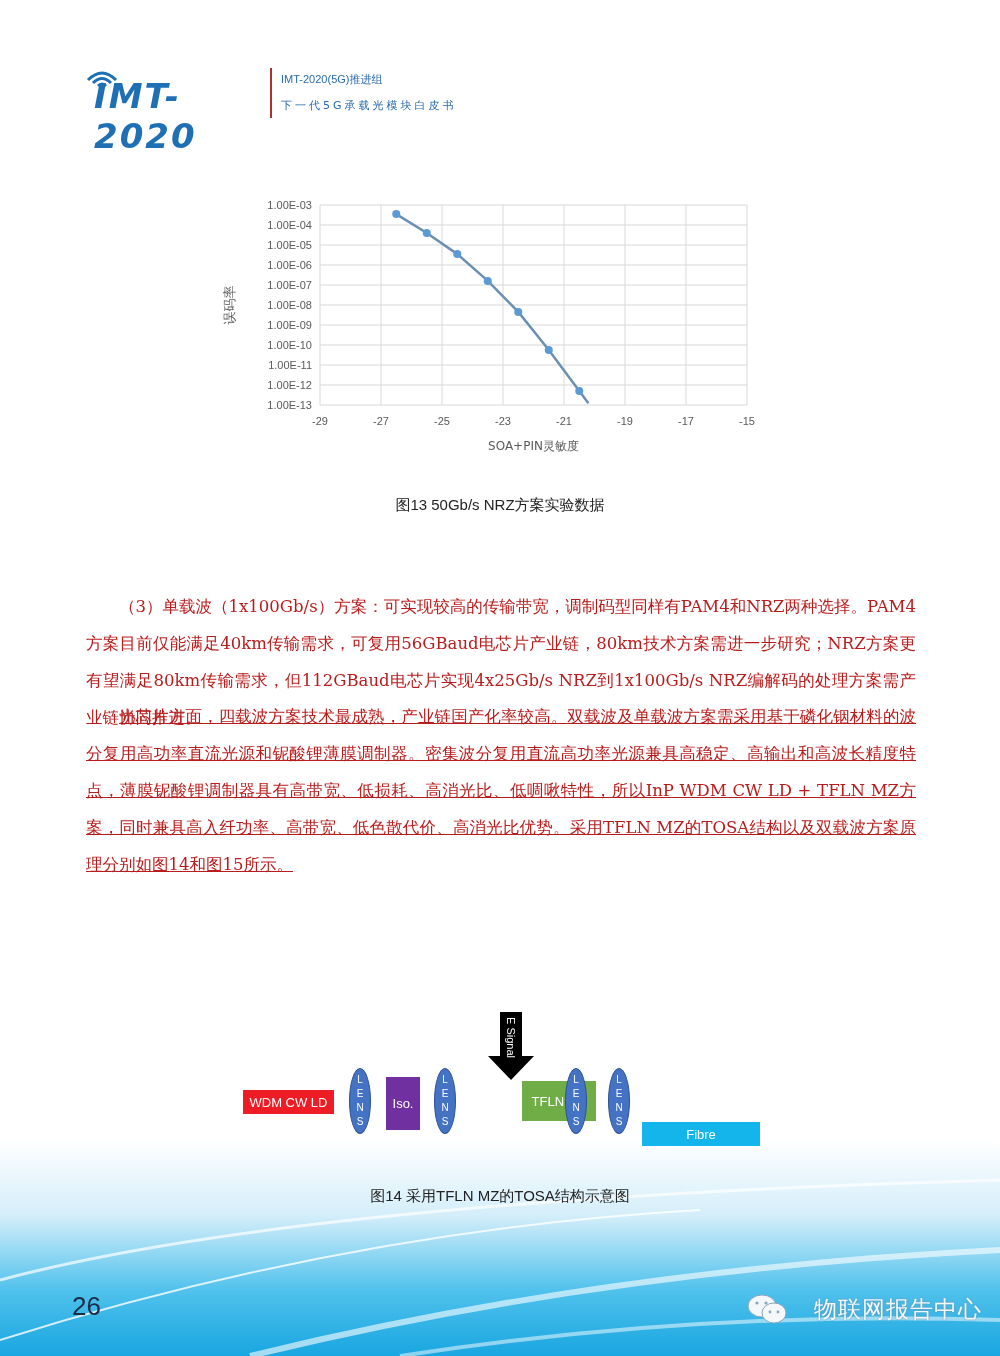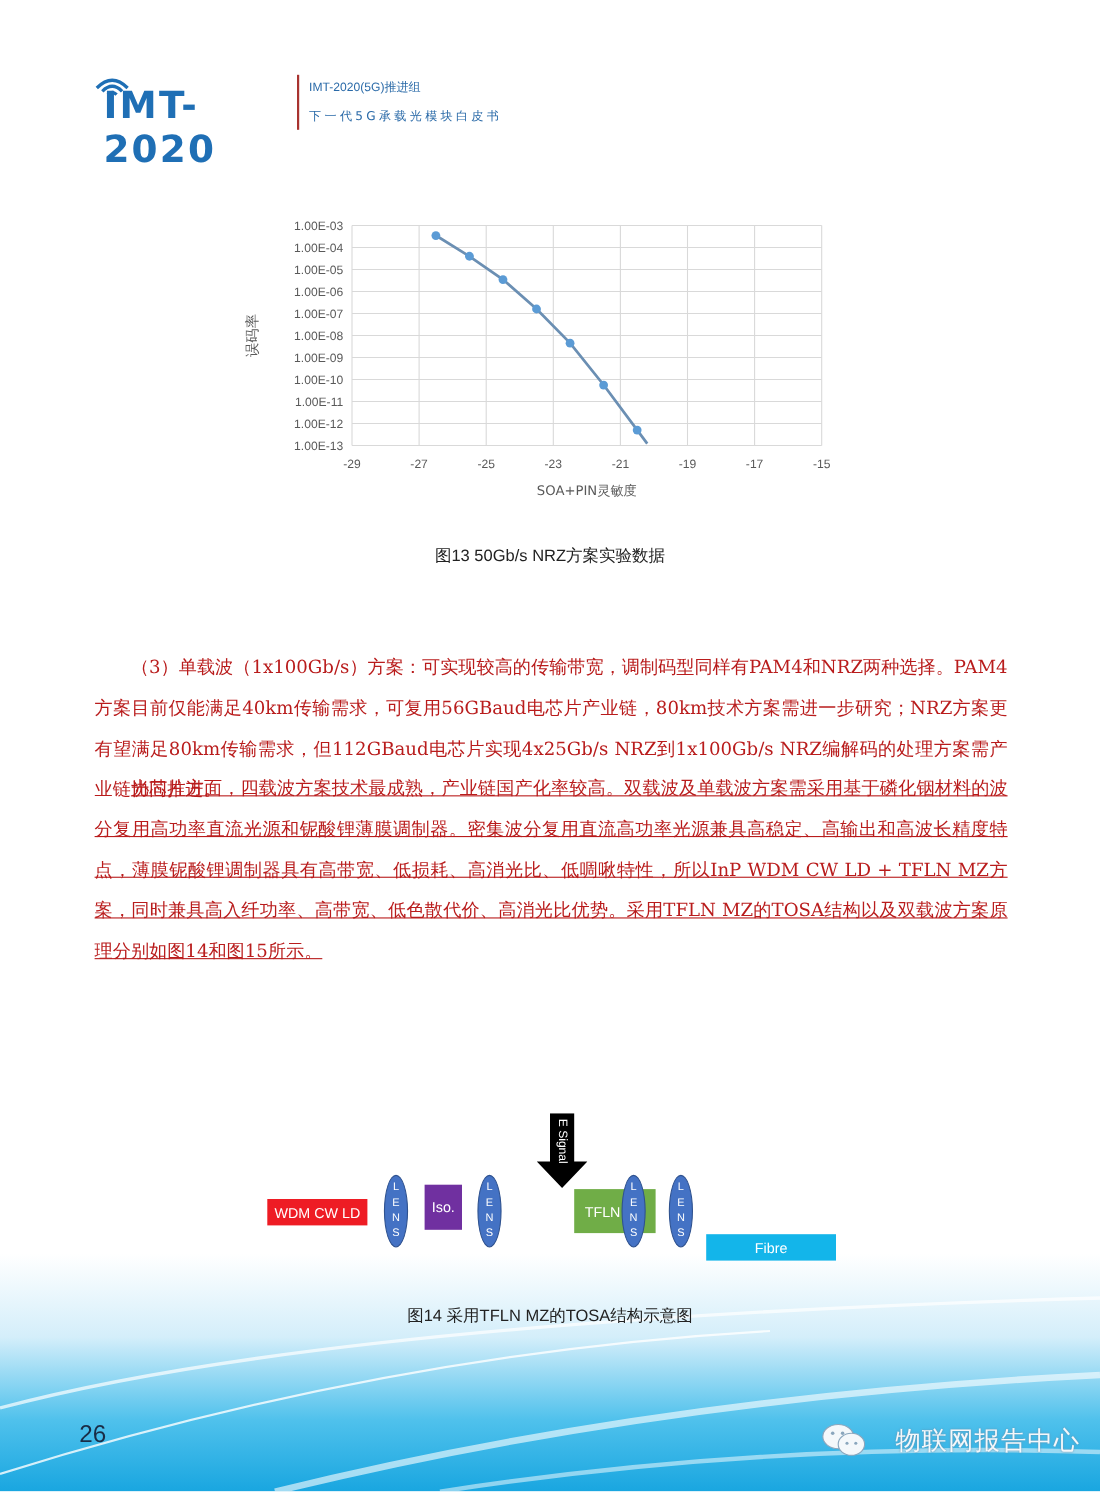--- a/index.html
+++ b/index.html
@@ -9,21 +9,21 @@
     font-family: "DejaVu Sans", "Liberation Sans", sans-serif;
     color: #222;
   }
   .abs { position: absolute; }
 
   
   .logo { left: 84px; top: 64px; width: 180px; height: 60px; }
   .logo-text {
     position: absolute; left: 10px; top: 12px;
     font-family: "DejaVu Sans", sans-serif; font-size: 34px; color: #1f6fb5;
-    letter-spacing: 2px; font-weight: bold;
+    letter-spacing: 2px; font-style: italic; font-weight: bold;
   }
   .header-divider { left: 270px; top: 68px; width: 2px; height: 50px; background: #a8332f; }
   .header-title { left: 281px; top: 72px; font-size: 11px; color: #2a6aa8; font-family: "Liberation Sans", sans-serif; }
   .header-subtitle { left: 281px; top: 98px; font-size: 11px; color: #2a6aa8; letter-spacing: 3px; }
 
   
   .chart { left: 220px; top: 190px; width: 550px; height: 270px; text-align: center; }
   .chart svg { position: absolute; left: 0; top: 0; }
   .caption { font-size: 15px; color: #222; font-family: "Liberation Sans", sans-serif; }
   .cap13 { left: 0; width: 1000px; text-align: center; top: 496px; }
@@ -35,21 +35,21 @@
     font-family: "DejaVu Serif", "Liberation Serif", serif;
     font-size: 16.5px; line-height: 37px; color: #b91c1c;
     text-align: justify; text-indent: 2em;
   }
   .p1 { top: 588px; }
   .p2 { top: 698px; text-decoration: underline; }
 
   
   .box { display: flex; align-items: center; justify-content: center; color: #fff; font-size: 13px; font-family: "Liberation Sans", sans-serif; }
   .ld { left: 243px; top: 1090px; width: 91px; height: 24px; background: #ee1c24; }
-  .iso { left: 386px; top: 1077px; width: 34px; height: 41px; background: #7030a0; }
+  .iso { left: 386px; top: 1077px; width: 34px; height: 53px; background: #7030a0; }
   .mz { left: 474px; top: 1081px; width: 74px; height: 40px; background: #70ad47; margin-left: 48px; }
   .fibre { left: 642px; top: 1090px; width: 118px; height: 24px; background: #13b5ea; margin-top: 32px; }
   .lens {
     width: 20px; height: 64px; border-radius: 50%; background: #4472c4;
     border: 1px solid #2f528f; color: #fff; font-size: 10px; line-height: 14px;
     display: flex; flex-direction: column; align-items: center; justify-content: center;
     font-family: "Liberation Sans", sans-serif;
   }
   .lens span { display: block; }
   .l1 { left: 349px; top: 1068px; }
@@ -58,21 +58,21 @@
   .l4 { left: 608px; top: 1068px; }
   .esignal { left: 488px; top: 1012px; width: 46px; height: 68px; }
   .esignal-text {
     position: absolute; left: 12px; top: 2px; width: 22px; height: 46px;
     color: #fff; font-size: 11px; writing-mode: vertical-rl;
     font-family: "Liberation Sans", sans-serif; display: flex; align-items: center; justify-content: center;
   }
 
   
   .footer-bg { left: 0; top: 1140px; width: 1000px; height: 216px; }
-  .page-num { left: 72px; top: 1291px; font-size: 22px; color: #1a2c46; font-family: "Liberation Sans", sans-serif; }
+  .page-num { left: 72px; top: 1291px; font-size: 26px; color: #1a2c46; font-family: "Liberation Sans", sans-serif; }
   .watermark { left: 746px; top: 1292px; display: flex; align-items: center; }
   .watermark-text { font-size: 23px; color: #f4f8fb; margin-left: 24px; text-shadow: 0 0 2px #6d8aa3; letter-spacing: 1px; }
 </style>
 </head>
 <body>
 
 <div class="abs logo">
   <svg width="40" height="30" class="abs" style="left:0;top:0">
     <path d="M4 16 Q18 2 32 16" stroke="#1f6fb5" stroke-width="3" fill="none"></path>
     <path d="M9 19 Q18 10 27 19" stroke="#1f6fb5" stroke-width="3" fill="none"></path>

